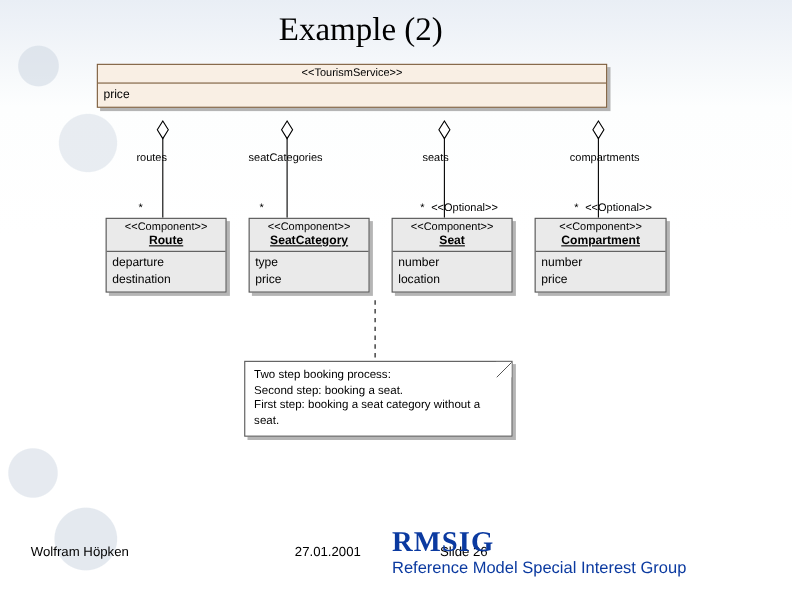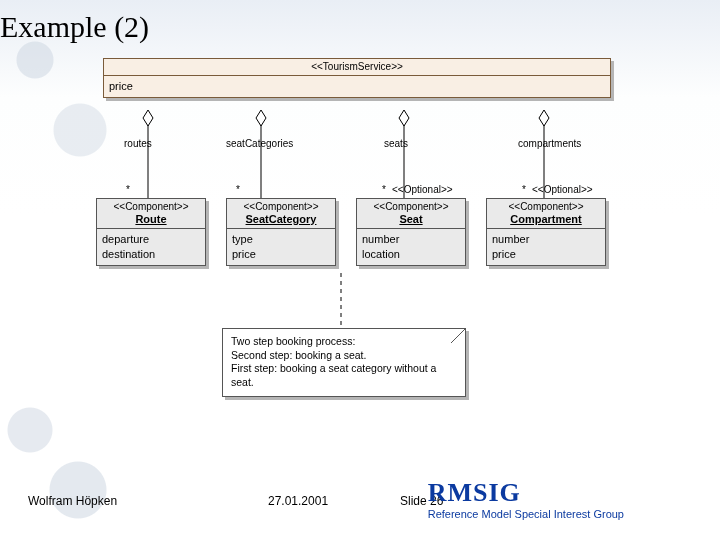--- a/index.html
+++ b/index.html
@@ -4,51 +4,51 @@
 <style>
   * { box-sizing: border-box; margin: 0; padding: 0; }
   html, body { width: 720px; height: 540px; font-family: "Times New Roman", serif; background: #fff; overflow: hidden; }
   .slide { width: 720px; height: 540px; position: relative; background: linear-gradient(180deg,#e9eef5 0%, #fdfefe 18%, #ffffff 40%); }
   .bg-left { position:absolute; left:0; top:0; width:120px; height:540px;
     background: radial-gradient(circle at 35px 60px, #cfd8e3 18px, transparent 19px),
                 radial-gradient(circle at 80px 130px, #d7dfe8 26px, transparent 27px),
                 radial-gradient(circle at 30px 430px, #d2dae4 22px, transparent 23px),
                 radial-gradient(circle at 78px 490px, #cfd8e3 28px, transparent 29px);
     opacity:.55; }
-  .title { position:absolute; top:10px; left:0; width:656px; font-size:30px; }
+  .title { position:absolute; top:10px; left:0; width:656px; text-align:center; font-size:30px; }
   .diagram { position:absolute; top:58px; left:86px; width:548px; height:370px; }
   .class-box { position:absolute; background:#f9efe4; border:1px solid #7a5b3a; box-shadow:3px 3px 0 #b5b5b5; font-family:Arial,Helvetica,sans-serif; font-size:11px; }
   .class-box.comp { background:#eaeaea; border-color:#555; }
   .hdr { border-bottom:1px solid #7a5b3a; text-align:center; padding:2px 4px; line-height:1.2; }
   .comp .hdr { border-bottom-color:#555; }
   .hdr .stereo { font-size:10px; }
   .hdr .name { font-weight:bold; text-decoration:underline; }
   .attrs { padding:3px 5px; line-height:1.35; min-height:16px; }
   svg.overlay { position:absolute; left:0; top:0; width:548px; height:370px; pointer-events:none; }
   .lbl { position:absolute; font-family:Arial,Helvetica,sans-serif; font-size:10px; color:#000; }
   .note { position:absolute; background:#fff; border:1px solid #555; box-shadow:3px 3px 0 #b5b5b5; font-family:Arial,Helvetica,sans-serif; font-size:10.5px; padding:6px 8px; line-height:1.3; }
   .note-corner { position:absolute; right:0; top:0; width:14px; height:14px; background:linear-gradient(135deg,#fff 49%, #555 50%, #555 52%, #fff 53%); }
   .footer { position:absolute; left:0; bottom:10px; width:644px; height:46px; font-family:Arial,Helvetica,sans-serif; }
   .footer .author { position:absolute; left:28px; top:10px; font-size:12px; }
   .footer .date   { position:absolute; left:268px; top:10px; font-size:12px; }
   .footer .slide-no{ position:absolute; left:400px; top:10px; font-size:12px; }
   .footer .brand  { position:absolute; right:20px; top:-6px; text-align:left; }
   .footer .brand .big { font-family:"Times New Roman",serif; font-size:26px; font-weight:bold; color:#0b3aa0; letter-spacing:1px; }
-  .footer .brand .sub { font-size:11px; color:#0b3aa0; }
+  .footer .brand .sub { font-size:15px; color:#0b3aa0; }
 </style>
 </head>
 <body>
 
 <div class="slide">
   <div class="bg-left"></div>
   <div class="title">Example (2)</div>
 
   <div class="diagram">
 
-    <div class="class-box" style="left:17px; top:0; width:508px;">
+    <div class="class-box" style="left:2px; top:0; width:464px;">
       <div class="hdr">
         <div class="stereo">&lt;&lt;TourismService&gt;&gt;</div>
       </div>
       <div class="attrs">
           <div>price</div>
         </div>
     </div>
 
     <svg class="overlay">
       <g stroke="#000" stroke-width="1" fill="#fff">

